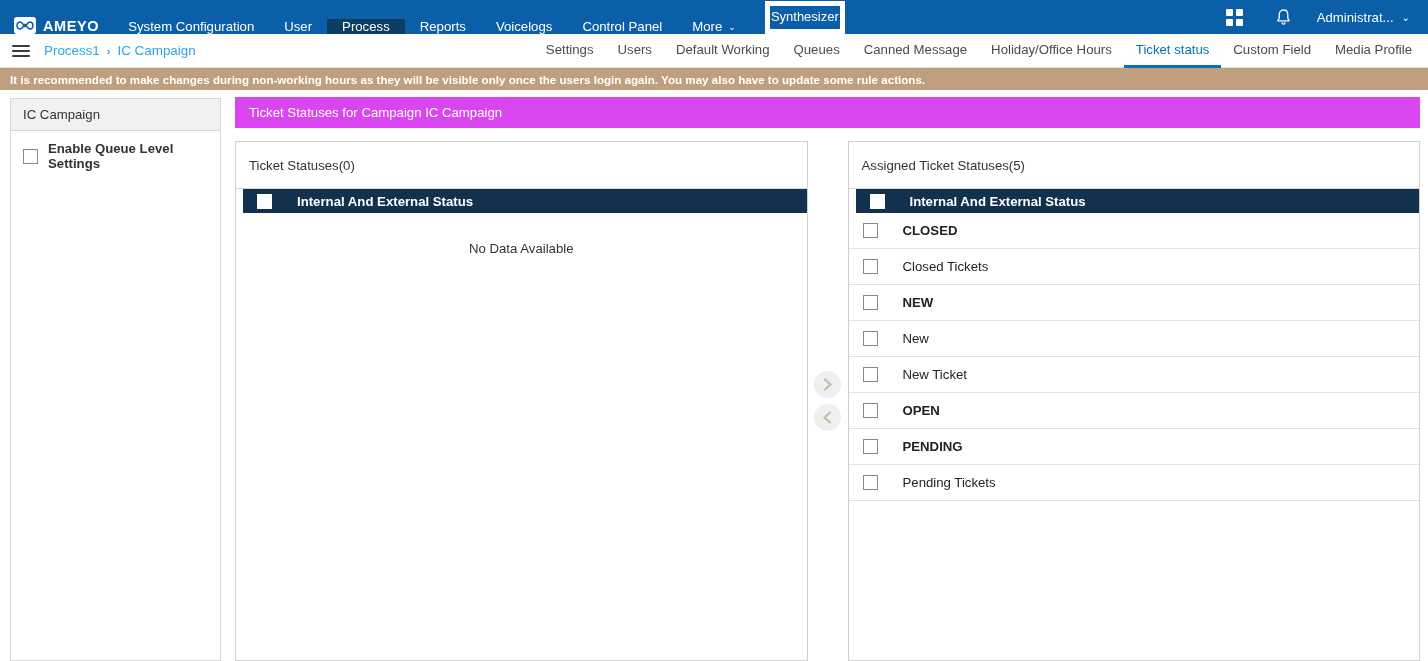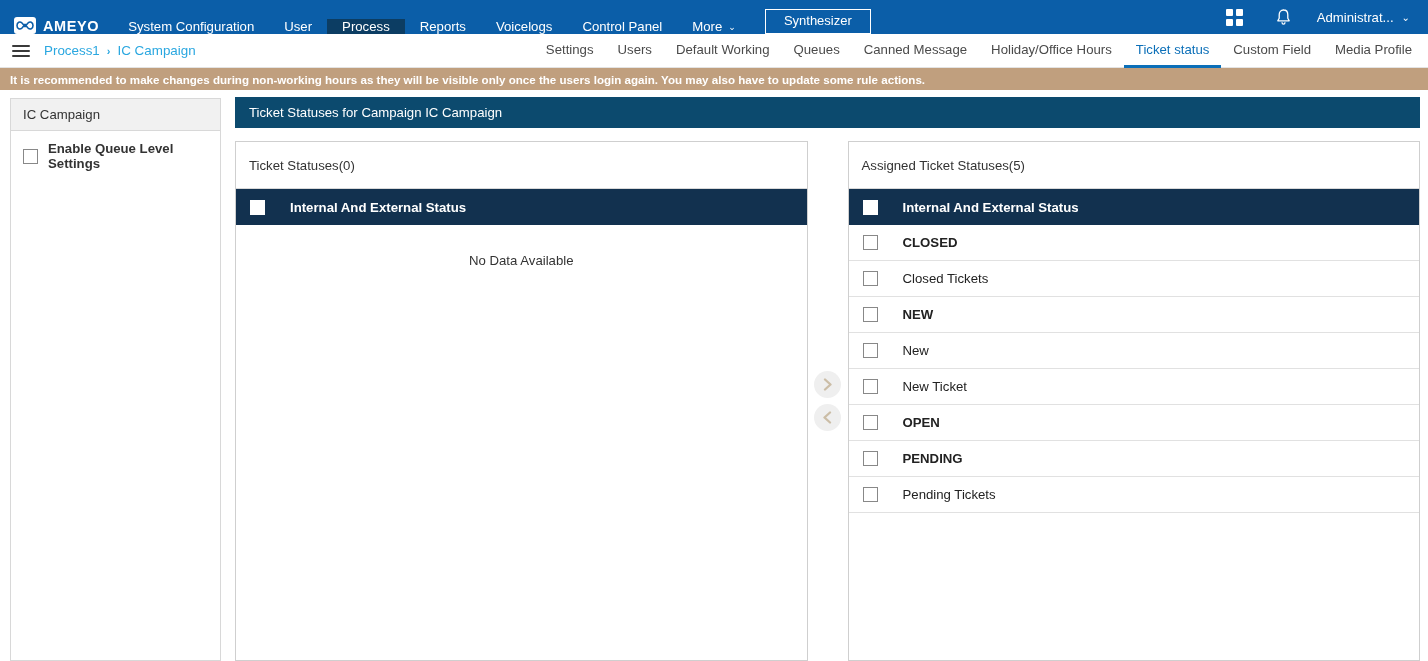--- a/index.html
+++ b/index.html
@@ -60,22 +60,22 @@
     font-size: 9px;
     line-height: 1;
     position: relative;
     top: 1px;
   }
   .synth-wrap {
     display: flex; align-items: center;
     padding-left: 14px;
   }
   .synth-btn {
-    border: 1px solid #ffffff;
-    padding: 3px 18px 4px;
+    border: 5px solid #ffffff;
+    padding: 3px 1px 4px;
     font-size: 13px;
     color: #ffffff;
     cursor: pointer;
     line-height: 1.25;
     background: transparent;
     font-family: inherit;
   }
   .top-right {
     margin-left: auto;
     display: flex;
@@ -188,21 +188,21 @@
 
   
   .main {
     flex: 1;
     padding: 7px 8px 0 6px;
     display: flex;
     flex-direction: column;
     min-width: 0;
   }
   .main-head {
-    background: #0c4a6e;
+    background: #d946ef;
     color: #ffffff;
     font-size: 13.2px;
     padding: 9px 14px;
     height: 31px;
     display: flex;
     align-items: center;
   }
   .transfer {
     display: flex;
     flex: 1;
@@ -222,24 +222,25 @@
     font-size: 13.2px;
     color: #333333;
     padding: 16px 13px 15px;
     border-bottom: 1px solid #d9d9d9;
   }
   .panel-header-row {
     background: #12314f;
     color: #ffffff;
     display: flex;
     align-items: center;
-    height: 36px;
+    height: 24px;
     padding: 0 0 0 14px;
     font-size: 13.2px;
     font-weight: bold;
+    margin-left: 7px;
   }
   .panel-header-row .lbl { margin-left: 25px; }
   .panel-body { flex: 1; overflow: hidden; }
   .empty-msg {
     text-align: center;
     font-size: 13.2px;
     color: #333333;
     padding: 28px 0;
   }
   .row {

